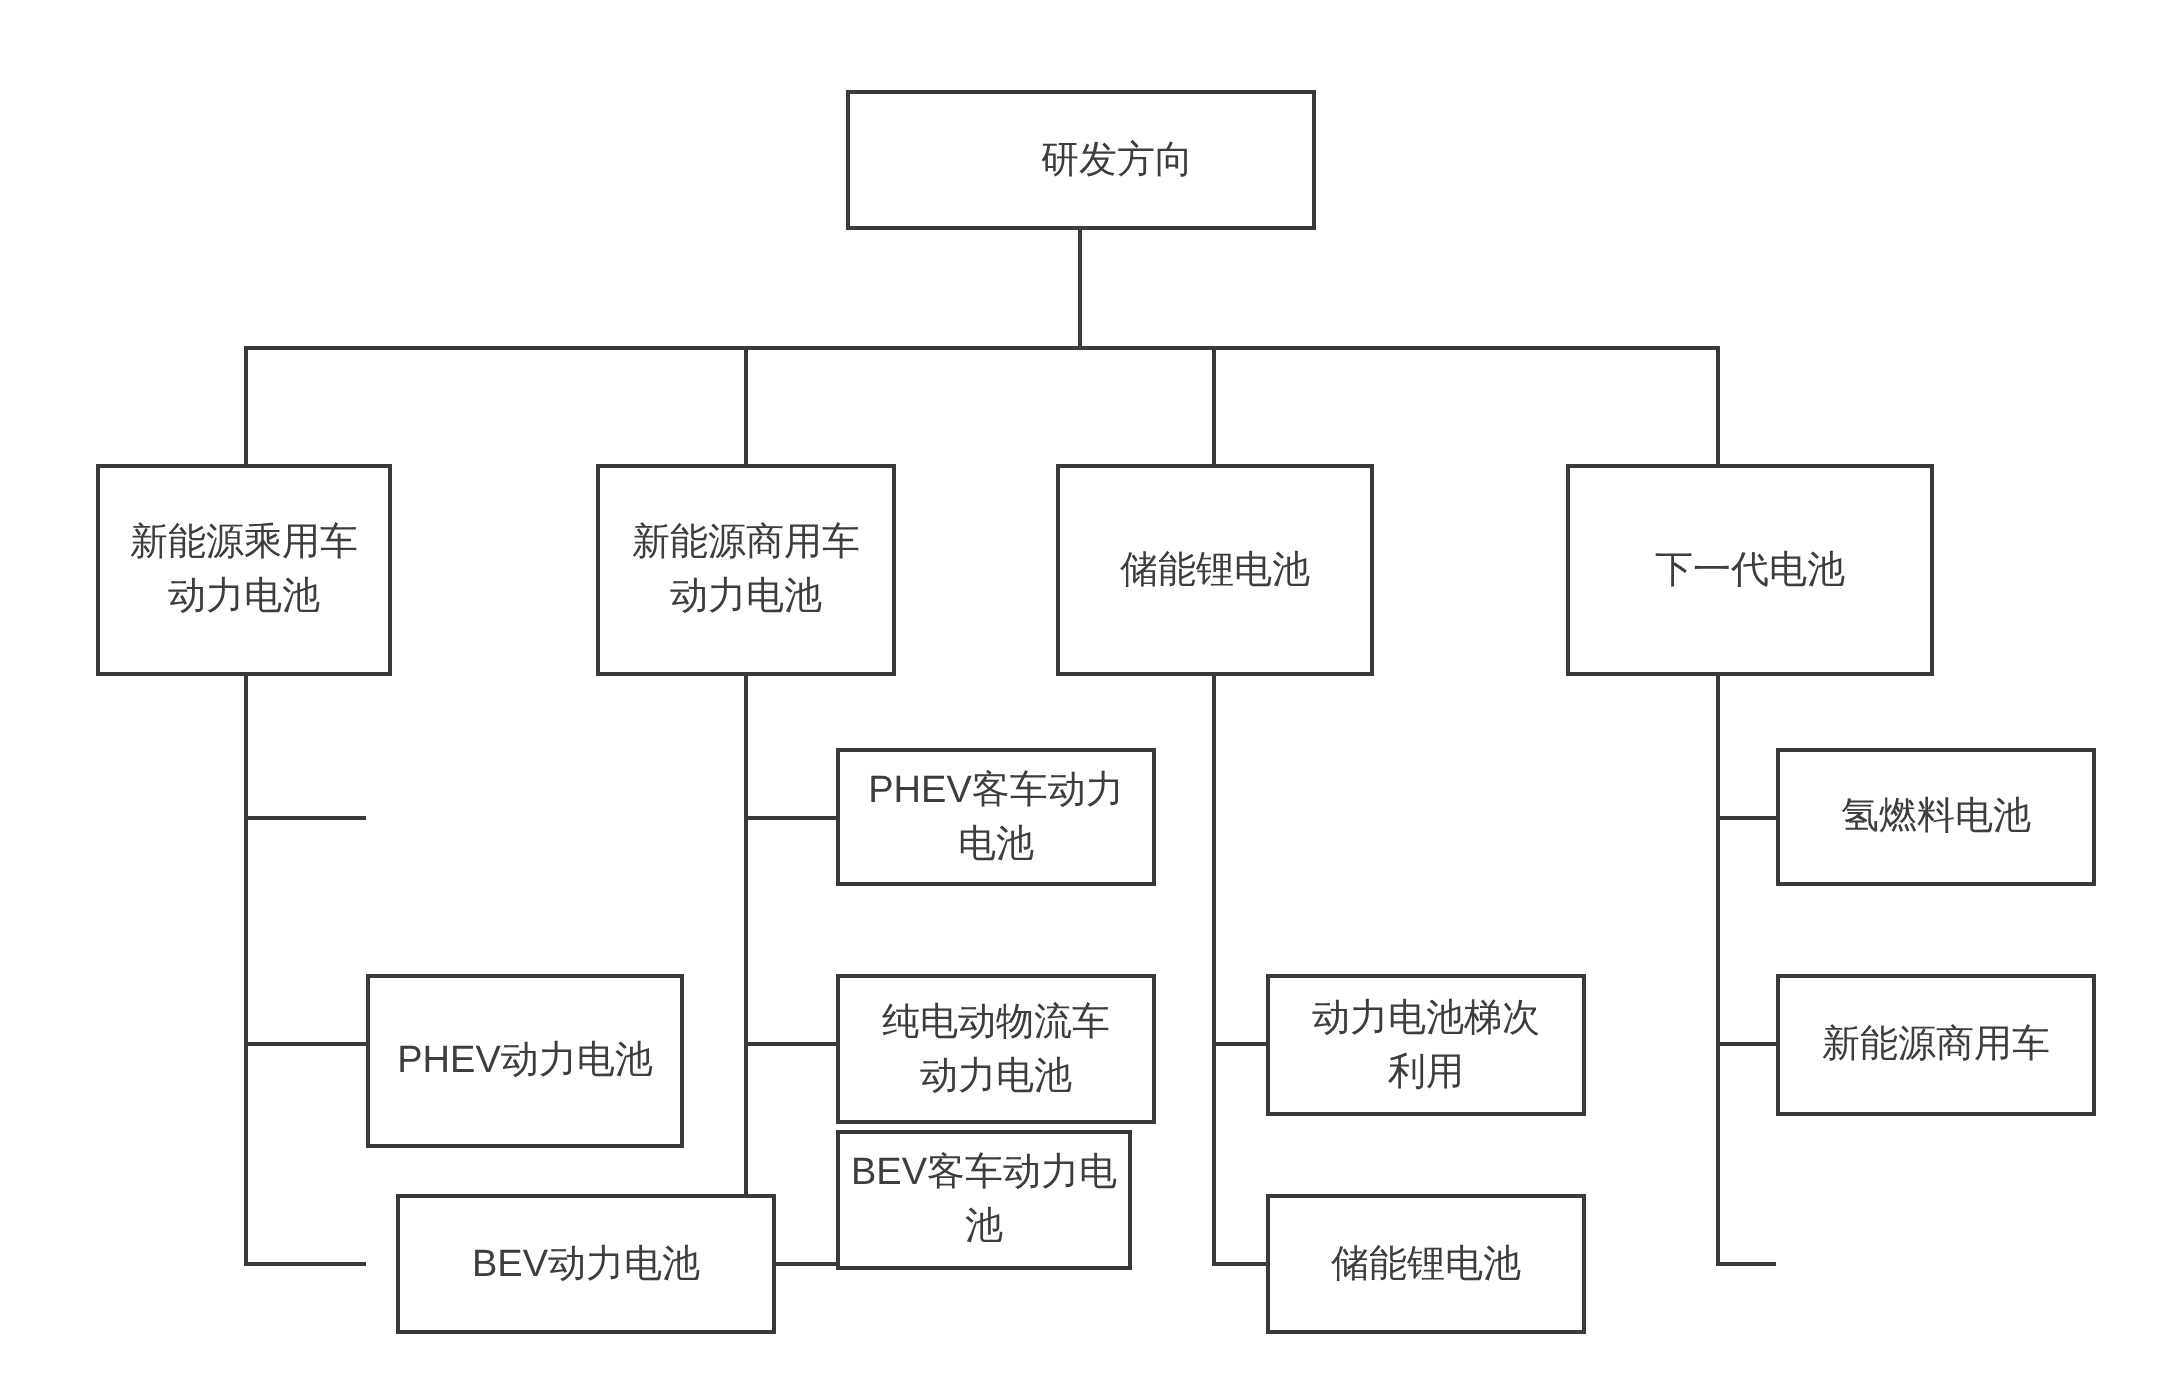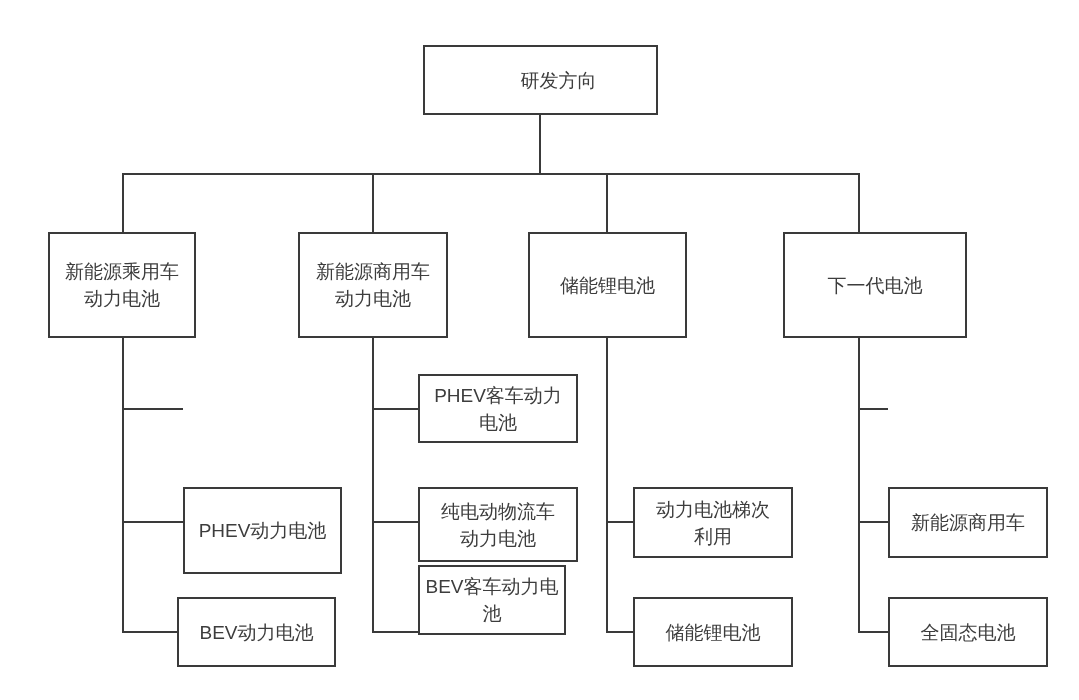--- a/index.html
+++ b/index.html
@@ -76,29 +76,29 @@
   <div class="line" style="left:372px;top:631px;width:46px;height:2px"></div>
 
   <div class="line" style="left:606px;top:521px;width:27px;height:2px"></div>
   <div class="line" style="left:606px;top:631px;width:27px;height:2px"></div>
 
   <div class="line" style="left:858px;top:408px;width:30px;height:2px"></div>
   <div class="line" style="left:858px;top:521px;width:30px;height:2px"></div>
   <div class="line" style="left:858px;top:631px;width:30px;height:2px"></div>
 
   <div class="node" style="left:183px;top:487px;width:159px;height:87px">PHEV动力电池</div>
-  <div class="node" style="left:177px;top:597px;width:159px;height:70px">BEV动力电池</div>
+  <div class="node" style="left:198px;top:597px;width:190px;height:70px">BEV动力电池</div>
 
   <div class="node" style="left:418px;top:374px;width:160px;height:69px">PHEV客车动力
 电池</div>
   <div class="node" style="left:418px;top:487px;width:160px;height:75px">纯电动物流车
 动力电池</div>
   <div class="node" style="left:418px;top:565px;width:148px;height:70px">BEV客车动力电
 池</div>
 
   <div class="node" style="left:633px;top:487px;width:160px;height:71px">动力电池梯次
 利用</div>
   <div class="node" style="left:633px;top:597px;width:160px;height:70px">储能锂电池</div>
 
+  <div class="node" style="left:888px;top:374px;width:160px;height:69px">氢燃料电池</div>
   <div class="node" style="left:888px;top:487px;width:160px;height:71px">新能源商用车</div>
-  <div class="node" style="left:888px;top:597px;width:160px;height:70px">全固态电池</div>
 
 </div>
 
 </body></html>

